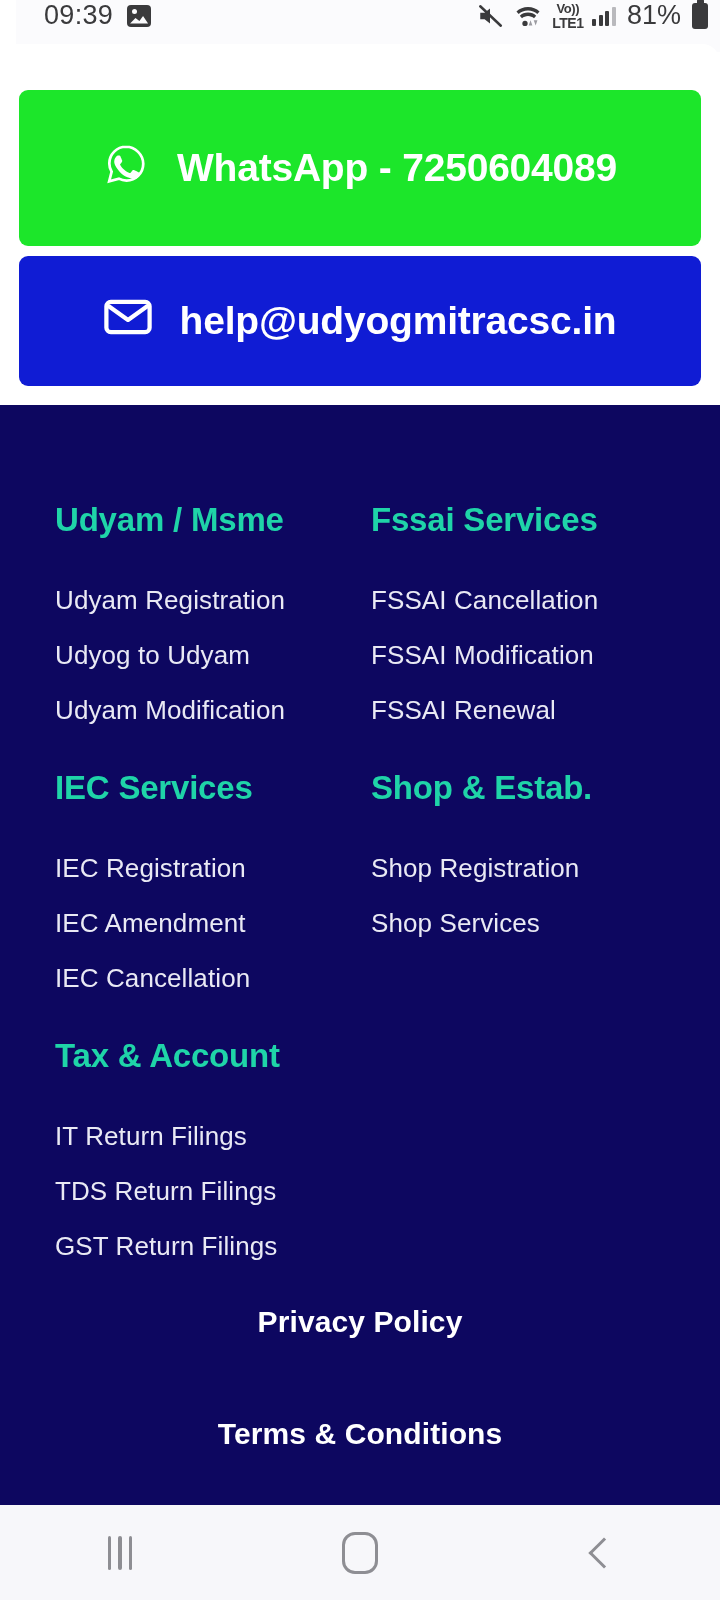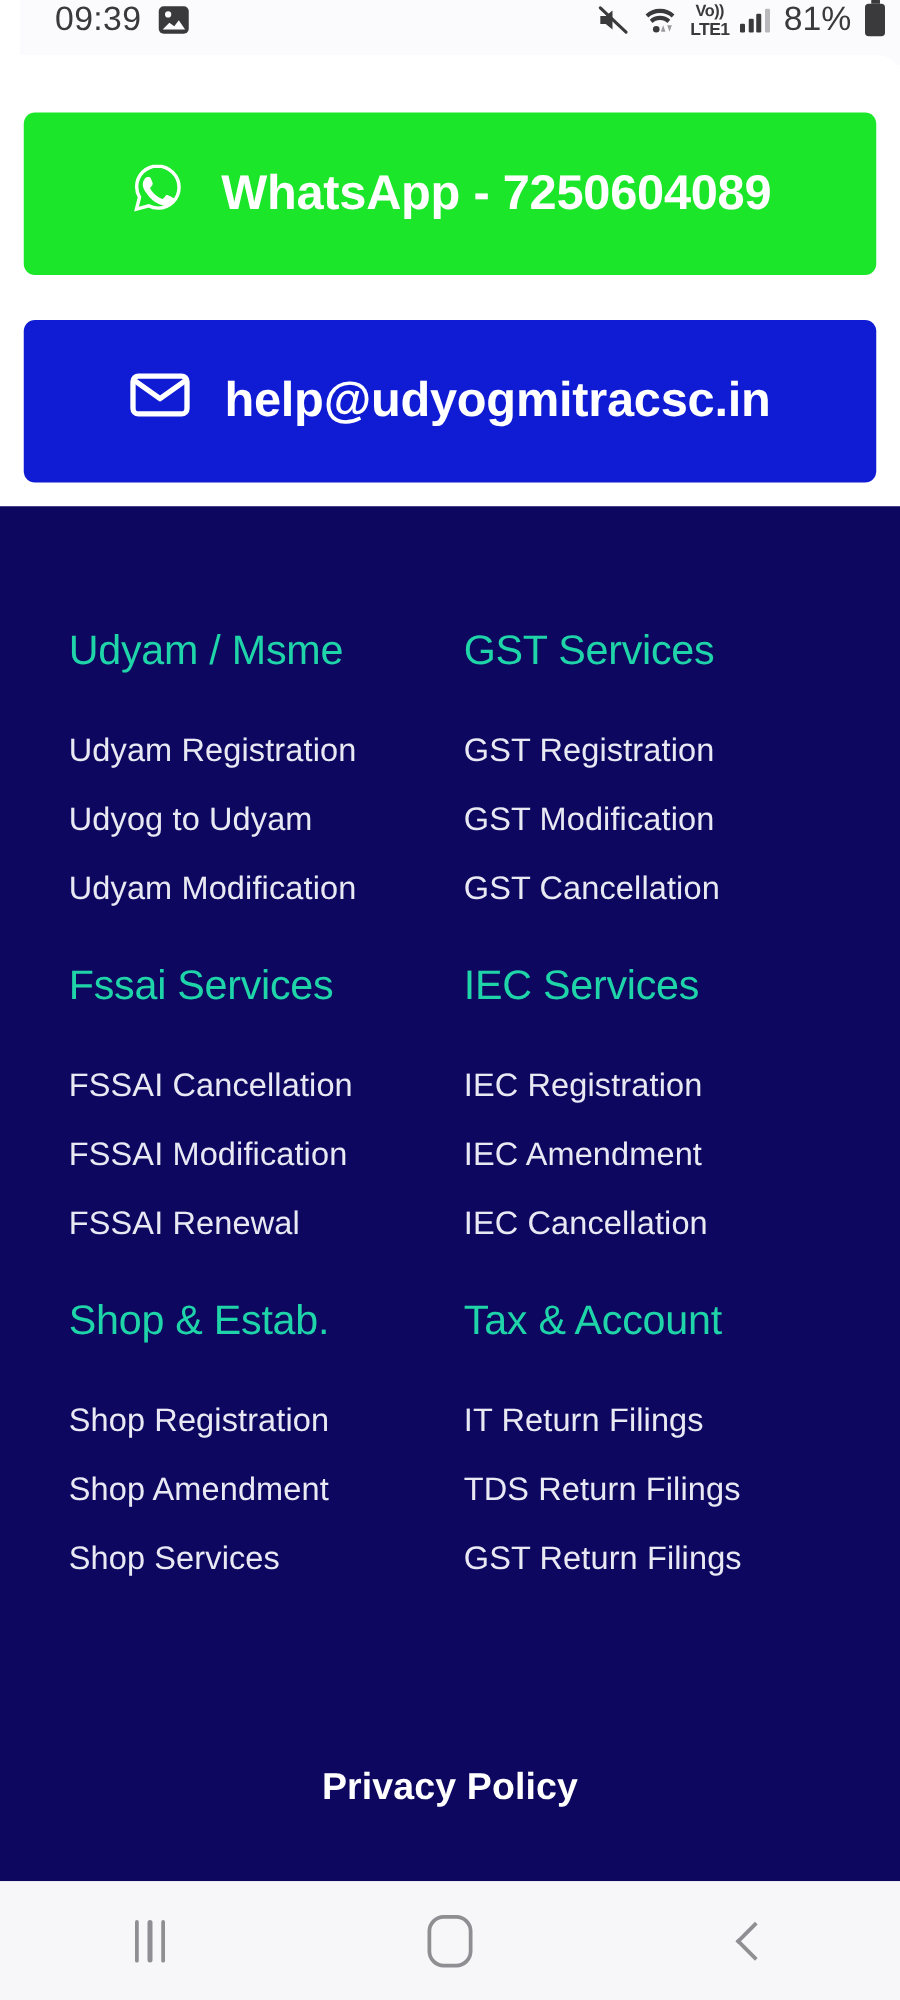--- a/index.html
+++ b/index.html
@@ -61,49 +61,49 @@
   }
 
   
   .btn {
     position:absolute; left:19px; width:682px;
     display:flex; align-items:center; justify-content:center;
     gap:28px; border-radius:9px;
     color:#ffffff; font-size:39px; font-weight:700;
     letter-spacing:-.2px;
   }
-  .btn-wa { top:90px; height:130px; background:#1ce62a; }
+  .btn-wa { top:90px; height:156px; background:#1ce62a; }
   .btn-mail { top:256px; height:130px; background:#101cd4;align-items:center; }
   .btn-label { white-space:nowrap; }
 
   
   .footer {
     position:absolute; top:405px; left:0; width:720px; height:1100px;
     background:#0d0760;
     padding:96px 0 0 0;
   }
   .cols {
     display:grid;
     grid-template-columns:316px 1fr;
     padding:0 55px;
     row-gap:0;
   }
   .col { padding-bottom:46px; }
   .col-h {
-    color:#1fd4a8; font-size:33px; font-weight:400;
+    color:#1fd4a8; font-size:33px; font-weight:700;
     letter-spacing:-.2px; margin-bottom:48px; white-space:nowrap;
   }
   .col-link {
     display:block; color:#e9e9f4; font-size:26px;
     font-weight:400; line-height:1; margin-bottom:29px;
     letter-spacing:.1px; white-space:nowrap;
   }
   .col-link:last-child { margin-bottom:0; }
 
-  .legal { margin-top:108px; text-align:center; }
+  .legal { text-align:center; }
   .legal-link {
     display:block; color:#ffffff; font-size:30px; font-weight:700;
     letter-spacing:.1px; margin-bottom:78px;
   }
 
   
   .navbar {
     position:absolute; bottom:0; left:0; width:720px; height:95px;
     background:#f7f7fa;
     display:flex; align-items:center; justify-content:space-around;
@@ -184,45 +184,38 @@
   <div class="footer">
     <div class="cols">
 
       <div class="col">
         <div class="col-h">Udyam / Msme</div>
         <a class="col-link">Udyam Registration</a>
         <a class="col-link">Udyog to Udyam</a>
         <a class="col-link">Udyam Modification</a>
       </div>
 
-      <div class="col">
-        <div class="col-h">GST Services</div>
-        <a class="col-link">GST Registration</a>
-        <a class="col-link">GST Modification</a>
-        <a class="col-link">GST Cancellation</a>
-      </div>
 
       <div class="col">
         <div class="col-h">Fssai Services</div>
         <a class="col-link">FSSAI Cancellation</a>
         <a class="col-link">FSSAI Modification</a>
         <a class="col-link">FSSAI Renewal</a>
       </div>
 
       <div class="col">
         <div class="col-h">IEC Services</div>
         <a class="col-link">IEC Registration</a>
         <a class="col-link">IEC Amendment</a>
         <a class="col-link">IEC Cancellation</a>
       </div>
 
       <div class="col">
         <div class="col-h">Shop &amp; Estab.</div>
         <a class="col-link">Shop Registration</a>
-        <a class="col-link">Shop Amendment</a>
         <a class="col-link">Shop Services</a>
       </div>
 
       <div class="col">
         <div class="col-h">Tax &amp; Account</div>
         <a class="col-link">IT Return Filings</a>
         <a class="col-link">TDS Return Filings</a>
         <a class="col-link">GST Return Filings</a>
       </div>
 

